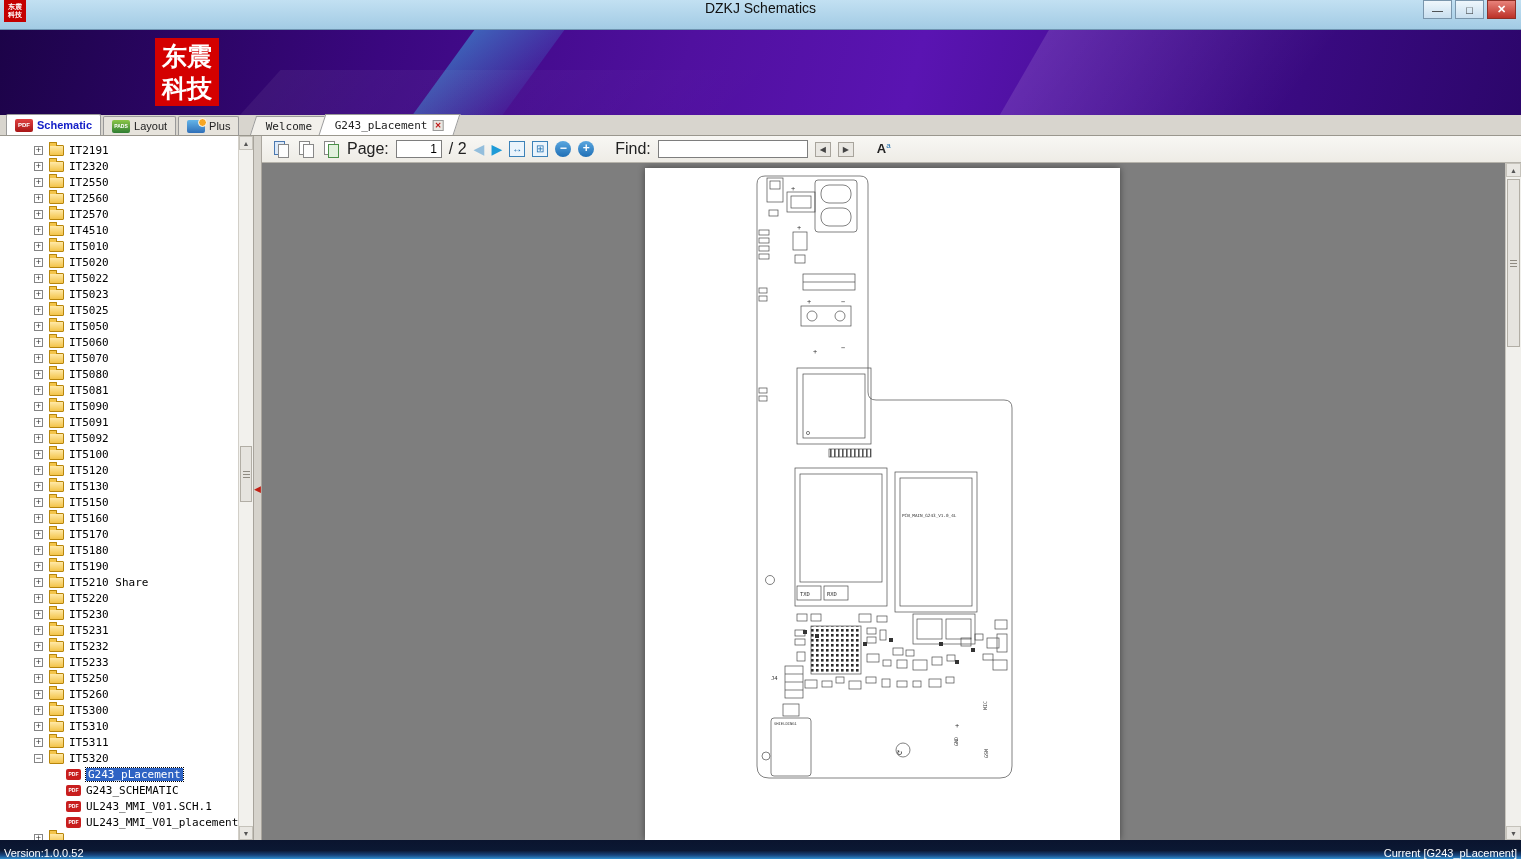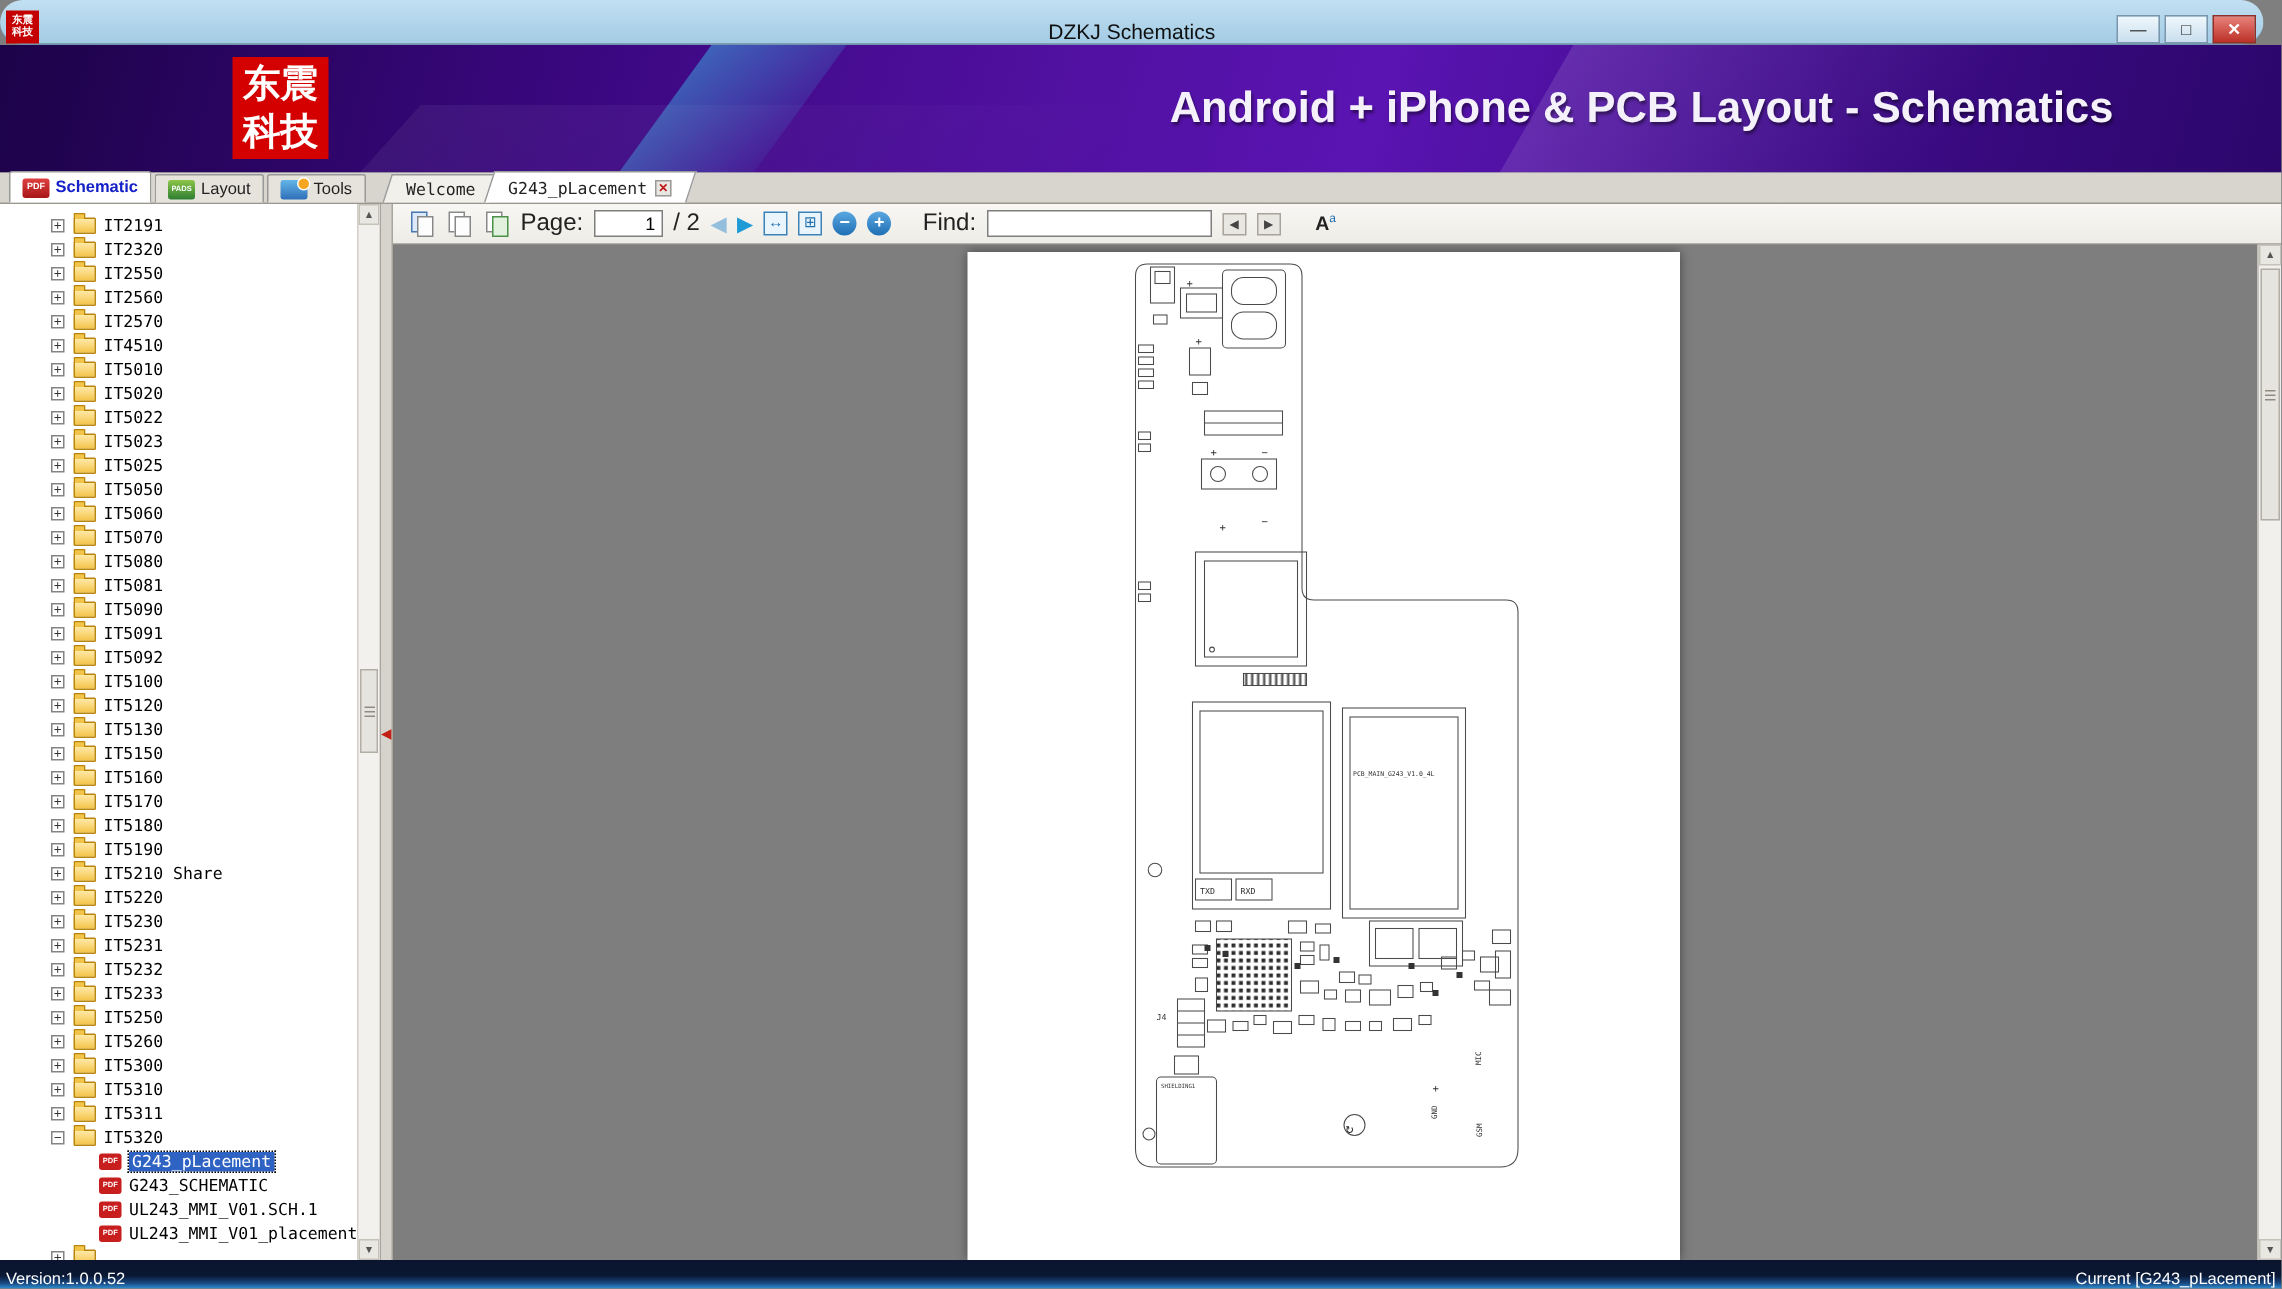--- a/index.html
+++ b/index.html
@@ -1,22 +1,22 @@
 <!DOCTYPE html>
 <html><head>
 <meta charset="utf-8">
 <style>
   * { box-sizing: border-box; margin: 0; padding: 0; }
   html,body { width:1521px; height:859px; overflow:hidden; }
   body { font-family:"Liberation Sans", sans-serif; background:#7F7F7F; position:relative; }
 
   
-  .titlebar { position:absolute; top:0; left:0; right:12px; height:30px;
+  .titlebar { position:absolute; top:0; left:0; right:0; height:30px;
     background:linear-gradient(#C2E0F2,#A2CBE4); border-bottom:1px solid #6E93B0;
-    display:flex; align-items:flex-end;border-radius:15px; }
+    display:flex; align-items:flex-start; }
   .app-icon { width:22px; height:22px; margin-left:4px; background:#C40000; color:#fff;
     font-size:7px; line-height:8px; display:flex; flex-direction:column; align-items:center;
     justify-content:center; font-weight:bold; z-index:2; }
   .title-text { position:absolute; left:0; right:0; text-align:center; font-size:14px; color:#101010; }
   .win-controls { margin-left:auto; display:flex; gap:3px; margin-right:5px; z-index:2; }
   .win-btn { width:29px; height:19px; border:1px solid #7A96AC;
     background:linear-gradient(#EFF7FC,#C9DFEF); display:flex; align-items:center;
     justify-content:center; font-size:11px; color:#222; cursor:default; }
   .win-btn.close { background:linear-gradient(#E8827A,#BC3128); color:#fff; border-color:#8F2F26; font-weight:bold; }
 
@@ -159,36 +159,35 @@
 </div>
 
 <div class="banner">
   <div class="streak1"></div>
   <div class="streak2"></div>
   <div class="streak3"></div>
   <div class="logo">
     <span>东震</span>
     <span>科技</span>
   </div>
-  <div class="banner-subtitle">Android + iPhone &amp; PCB Layout - Schematics</div>
 </div>
 
 <div class="tabbar">
   <div class="main-tabs">
     <div class="main-tab active">
       <span class="mt-ico pdf">PDF</span>
       <span>Schematic</span>
     </div>
     <div class="main-tab">
       <span class="mt-ico pads">PADS</span>
       <span>Layout</span>
     </div>
     <div class="main-tab">
       <span class="mt-ico share"></span>
-      <span>Tools</span>
+      <span>Plus</span>
     </div>
   </div>
   <div class="doc-tabs">
     <div class="doc-tab">
       <span>Welcome</span>
     </div>
     <div class="doc-tab active">
       <span>G243_pLacement</span>
       <span class="dt-close">✕</span>
     </div>

